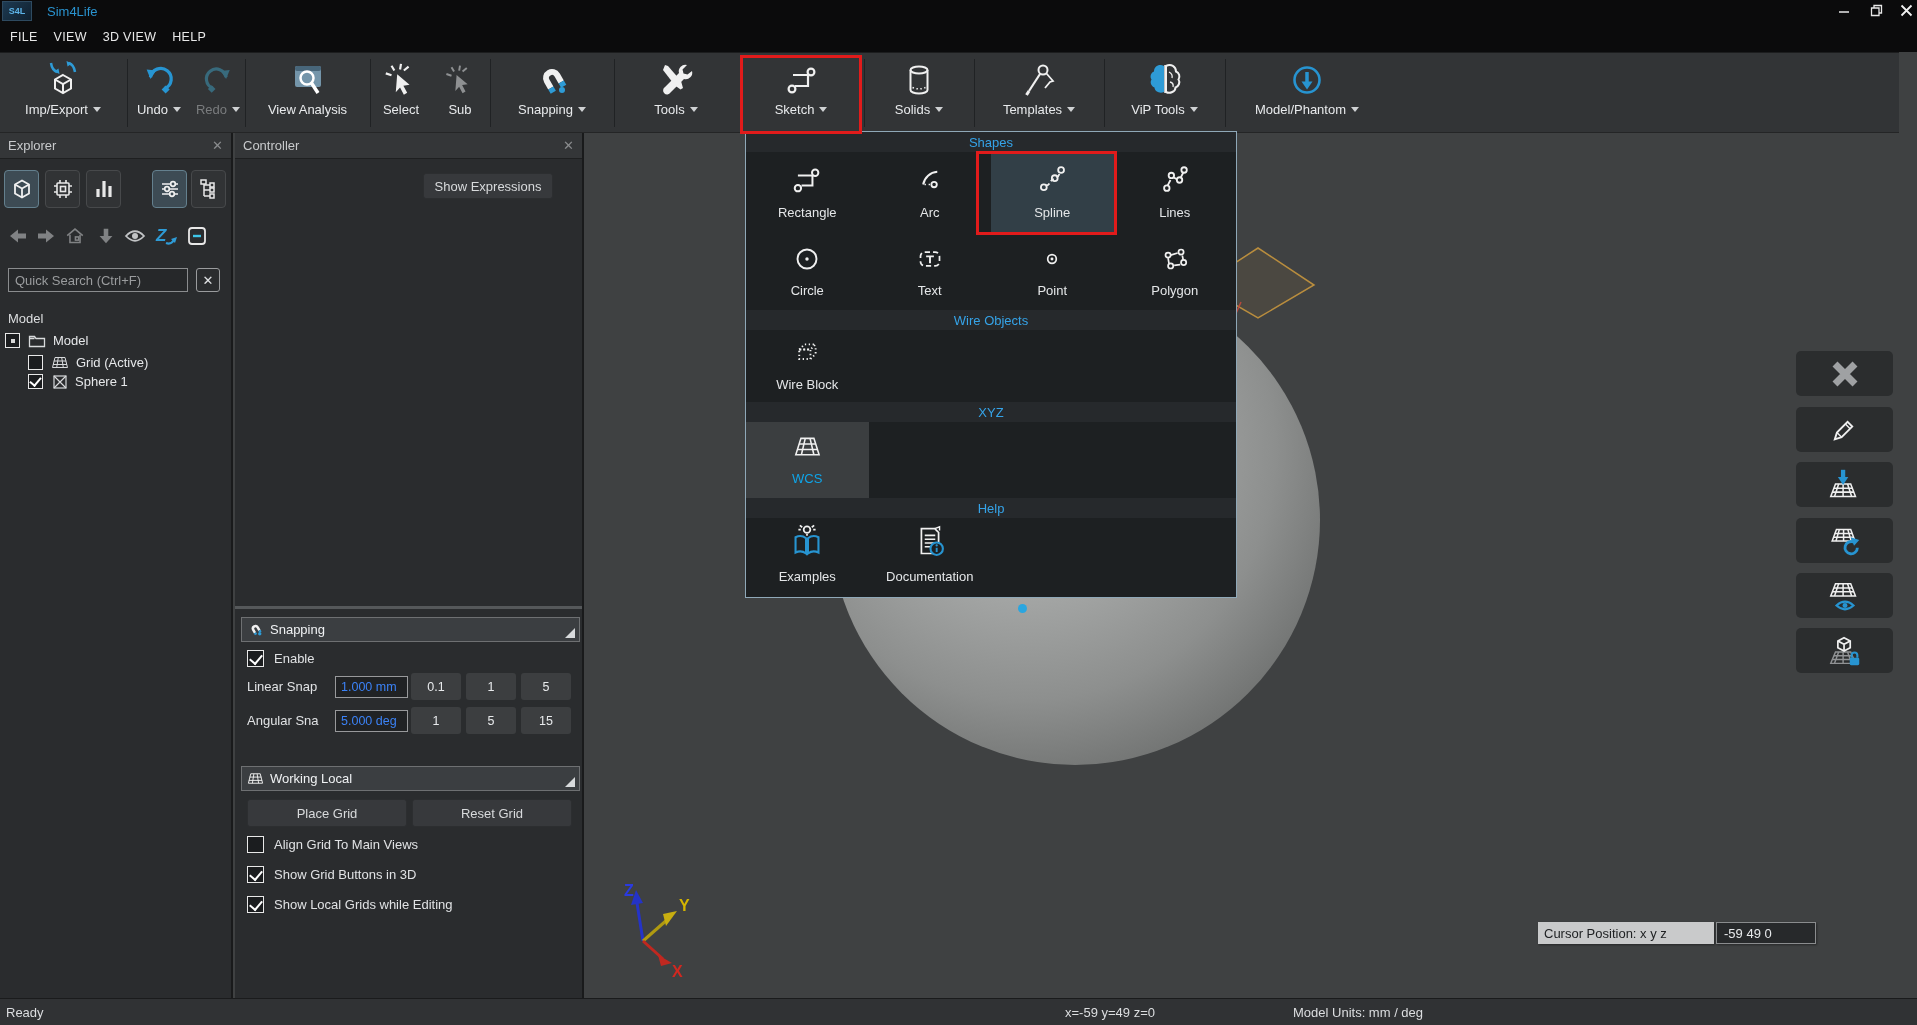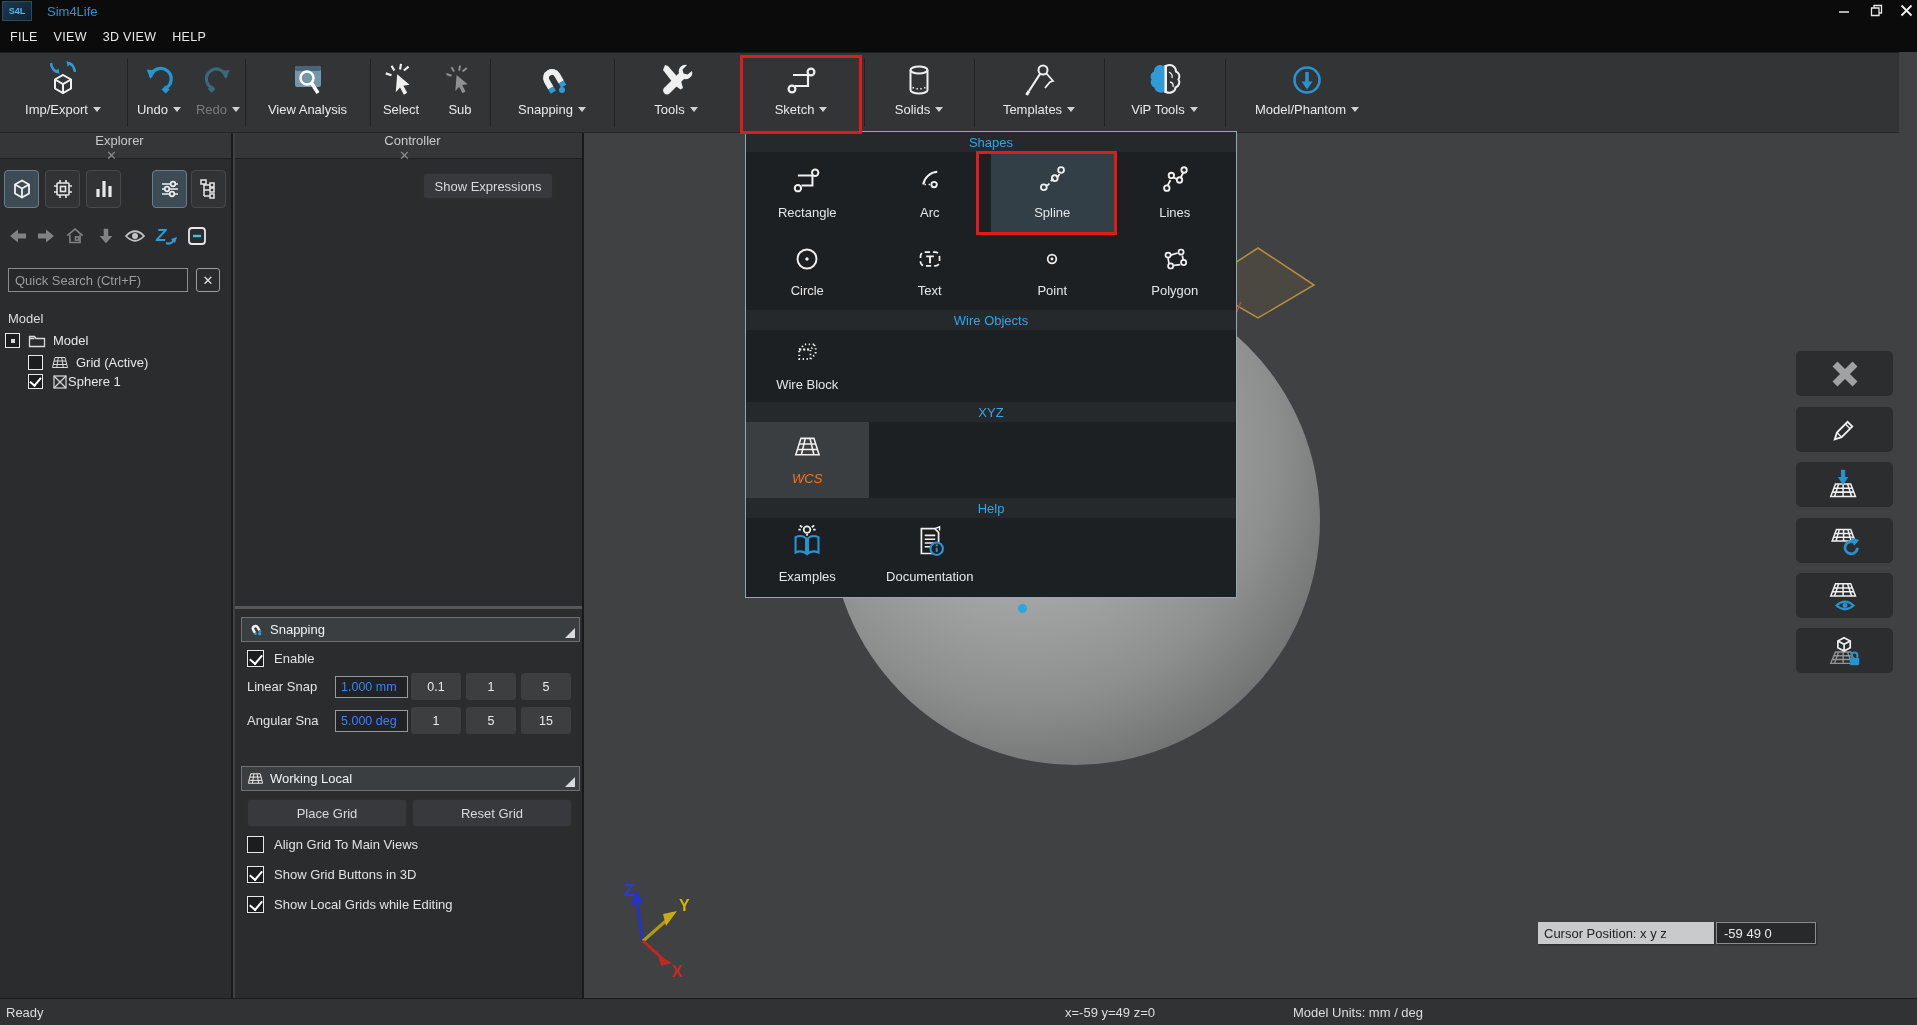--- a/index.html
+++ b/index.html
@@ -27,21 +27,21 @@
   .tbtn .lbl { font-size:13px; color:#e8eaec; display:flex; align-items:center; gap:5px; white-space:nowrap; }
   .tbtn.dim .lbl { color:#7a7c7e; }
   .caret { width:0; height:0; border-left:4px solid transparent; border-right:4px solid transparent; border-top:5px solid #cfd1d3; }
   .tdiv { position:absolute; top:6px; height:68px; width:1px; background:#202224; }
 
   
   .panel { position:absolute; top:133px; height:865px; background:#2a2c2e; }
   #explorer { left:0; width:233px; border-right:2px solid #191a1b; }
   #controller { left:235px; width:349px; border-right:2px solid #191a1b; }
   .phead { position:absolute; left:0; top:0; right:0; height:26px; background:#343638; border-bottom:1px solid #1e1f20;
-    display:flex; align-items:center;flex-direction:column; }
+    display:flex; align-items:center; }
   .phead .ptitle { color:#c8cacc; font-size:13px; margin-left:8px; flex:1; }
   .phead .pclose { color:#8a8c8e; font-size:13px; margin-right:8px; }
 
   .vbtn { position:absolute; width:35px; height:38px; border:1px solid #47494b; border-radius:4px; background:#313335;
     display:flex; align-items:center; justify-content:center; }
   .vbtn.active { background:#3d4b54; border-color:#6c8violet; border-color:#64808e; }
   .nbtn { position:absolute; width:26px; height:26px; display:flex; align-items:center; justify-content:center; }
 
   #qsearch { position:absolute; left:8px; top:135px; width:180px; height:24px; background:#26282a; border:1px solid #8a8c8e;
     color:#e8eaec; font-size:13px; padding:0 6px; font-family:"Liberation Sans",sans-serif; }
@@ -449,21 +449,21 @@
     <span style="margin-left:7px;">Grid (Active)</span>
   </div>
   <div class="trow" style="left:28px;top:239px;">
     <span class="cb checked"></span>
     <svg width="16" height="16" viewBox="0 0 16 16" style="margin-left:9px;">
         <g fill="none" stroke="#d8dadc" stroke-width="1.2">
           <rect x="2" y="2" width="12" height="12"></rect>
           <path d="M2 2l12 12M14 2L2 14"></path>
         </g>
       </svg>
-    <span style="margin-left:0;">Sphere 1</span>
+    <span style="margin-left:7px;">Sphere 1</span>
   </div>
 </div>
 
 <div id="controller" class="panel">
   <div class="phead">
     <span class="ptitle">Controller</span>
     <span class="pclose">✕</span>
   </div>
 
   <div class="btn" style="position:absolute;left:188px;top:40px;width:130px;height:26px;">Show Expressions</div>
@@ -718,21 +718,21 @@
   <div class="mrow" style="height:76px;">
     <div class="mitemcell sel-gray">
       <div class="micw" style="height:44px;">
         <svg width="42" height="38" viewBox="0 0 44 44">
             <g fill="none" stroke="#f0f0f0" stroke-width="1.8">
               <path d="M15 12h15l6 19H9z"></path>
               <path d="M20 12l-4.5 19M25.5 12l4.5 19M12.8 18.5h19.5M10.8 25h23.5"></path>
             </g>
           </svg>
       </div>
-      <div class="milbl" style="color:#f97316;font-style:italic;">WCS</div>
+      <div class="milbl" style="color:#0ea5e9;">WCS</div>
     </div>
   </div>
   <div class="mhead">Help</div>
   <div class="mrow" style="height:77px;">
     <div class="mitemcell">
       <div class="micw" style="height:46px;">
         <svg width="44" height="42" viewBox="0 0 44 44">
             <path d="M10 16q6-3 11 1v16q-5-4-11-1zM34 16q-6-3-11 1v16q5-4 11-1z" fill="none" stroke="#2794d1" stroke-width="2.2"></path>
             <g stroke="#f0f0f0" stroke-width="1.8" fill="none">
               <circle cx="22" cy="8" r="3.5"></circle>

